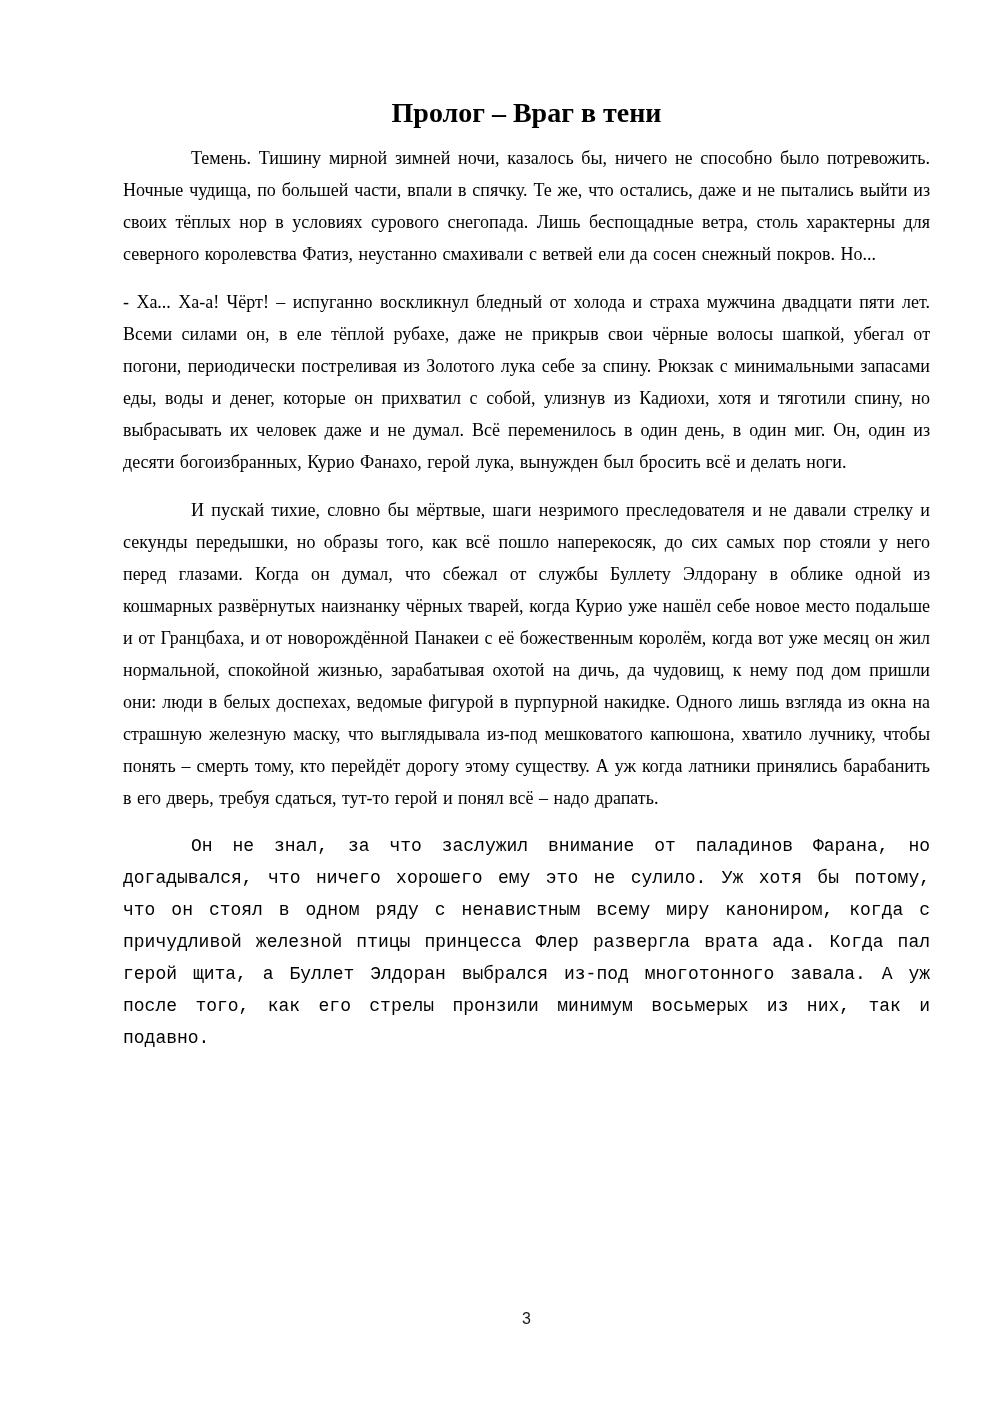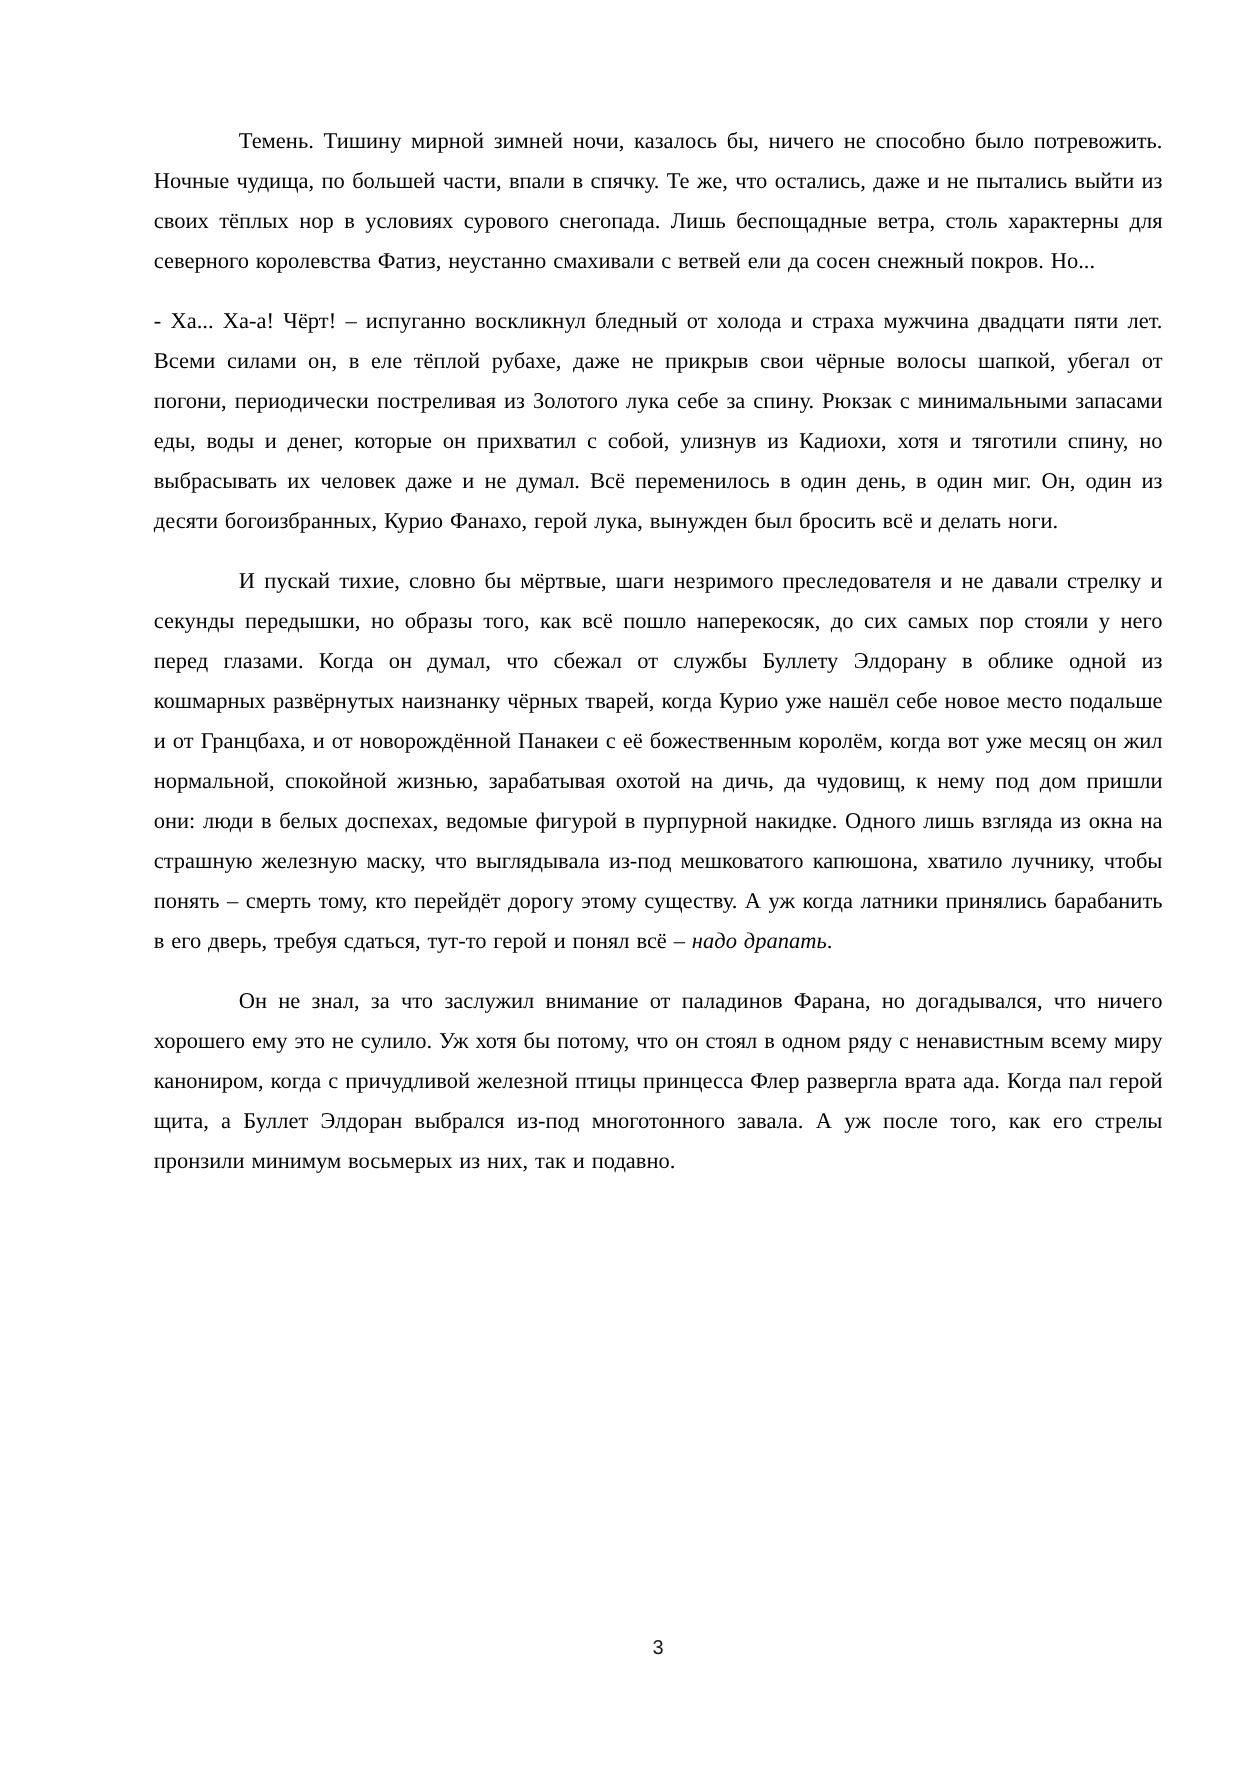--- a/index.html
+++ b/index.html
@@ -35,41 +35,42 @@
     text-align: justify;
     text-align-last: left;
     margin: 0 0 16px 0;
     word-spacing: 1px;
   }
   .doc-body p.indent {
     text-indent: 68px;
   }
   .doc-body p:last-child {
     margin-bottom: 0;
+    font-family: Liberation Mono, monospace;
   }
   .run-italic {
-    font-style: italic;
   }
   .page-number {
     position: absolute;
     left: 123px;
     bottom: 86px;
     width: 807px;
     text-align: center;
     font-family: "Liberation Sans", "DejaVu Sans", sans-serif;
     font-size: 16px;
     line-height: 18px;
     color: #1a1a1a;
   }
 </style>
 </head>
 <body>
 
 <div class="page">
   <div class="content">
+    <h1 class="doc-title">Пролог – Враг в тени</h1>
     <div class="doc-body" id="doc-body">
         <p class="indent"><span>Темень. Тишину мирной зимней ночи, казалось бы, ничего не способно было потревожить. Ночные чудища, по большей части, впали в спячку. Те же, что остались, даже и не пытались выйти из своих тёплых нор в условиях сурового снегопада. Лишь беспощадные ветра, столь характерны для северного королевства Фатиз, неустанно смахивали с ветвей ели да сосен снежный покров. Но...</span></p>
         <p><span>- Ха... Ха-а! Чёрт! – испуганно воскликнул бледный от холода и страха мужчина двадцати пяти лет. Всеми силами он, в еле тёплой рубахе, даже не прикрыв свои чёрные волосы шапкой, убегал от погони, периодически постреливая из Золотого лука себе за спину. Рюкзак с минимальными запасами еды, воды и денег, которые он прихватил с собой, улизнув из Кадиохи, хотя и тяготили спину, но выбрасывать их человек даже и не думал. Всё переменилось в один день, в один миг. Он, один из десяти богоизбранных, Курио Фанахо, герой лука, вынужден был бросить всё и делать ноги.</span></p>
         <p class="indent"><span>И пускай тихие, словно бы мёртвые, шаги незримого преследователя и не давали стрелку и секунды передышки, но образы того, как всё пошло наперекосяк, до сих самых пор стояли у него перед глазами. Когда он думал, что сбежал от службы Буллету Элдорану в облике одной из кошмарных развёрнутых наизнанку чёрных тварей, когда Курио уже нашёл себе новое место подальше и от Гранцбаха, и от новорождённой Панакеи с её божественным королём, когда вот уже месяц он жил нормальной, спокойной жизнью, зарабатывая охотой на дичь, да чудовищ, к нему под дом пришли они: люди в белых доспехах, ведомые фигурой в пурпурной накидке. Одного лишь взгляда из окна на страшную железную маску, что выглядывала из-под мешковатого капюшона, хватило лучнику, чтобы понять – смерть тому, кто перейдёт дорогу этому существу. А уж когда латники принялись барабанить в его дверь, требуя сдаться, тут-то герой и понял всё – </span><span class="run-italic">надо драпать</span><span>.</span></p>
         <p class="indent"><span>Он не знал, за что заслужил внимание от паладинов Фарана, но догадывался, что ничего хорошего ему это не сулило. Уж хотя бы потому, что он стоял в одном ряду с ненавистным всему миру канониром, когда с причудливой железной птицы принцесса Флер развергла врата ада. Когда пал герой щита, а Буллет Элдоран выбрался из-под многотонного завала. А уж после того, как его стрелы пронзили минимум восьмерых из них, так и подавно.</span></p>
       </div>
   </div>
   <div class="page-number">3</div>
 </div>
 

